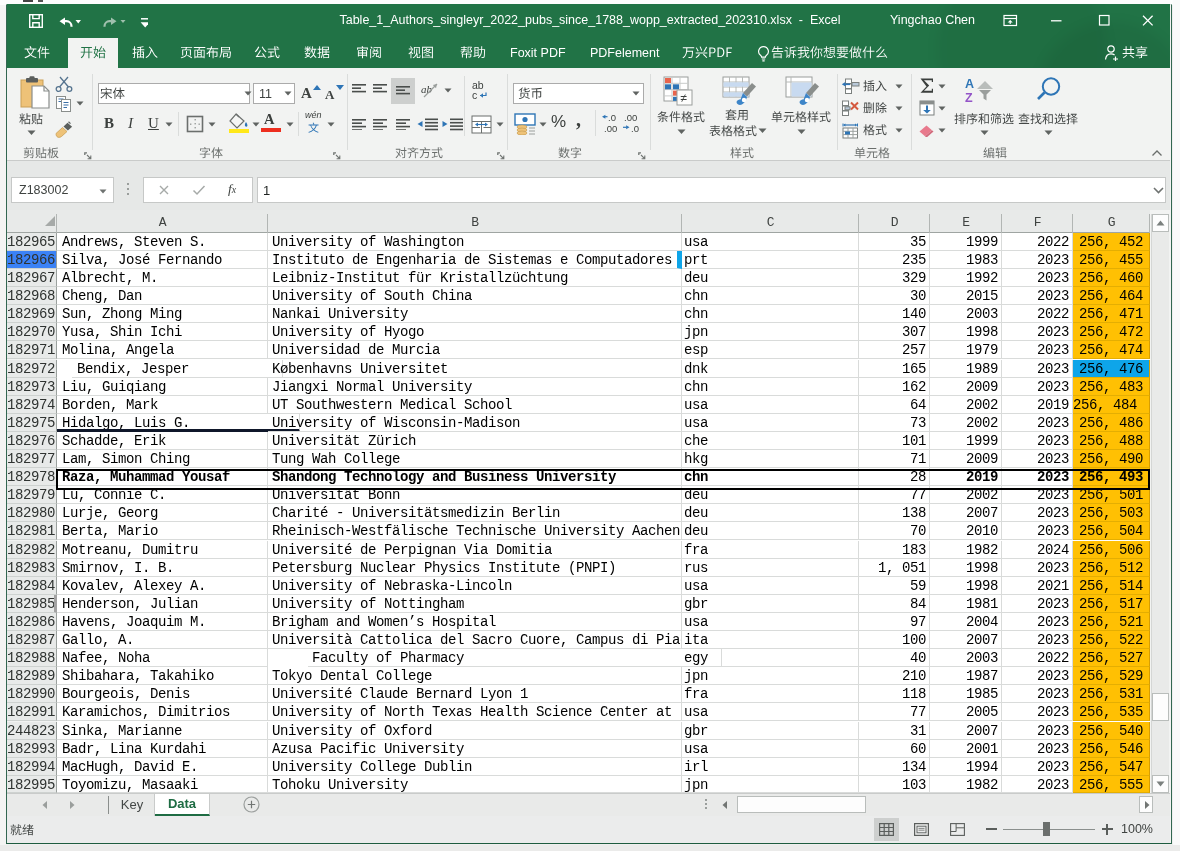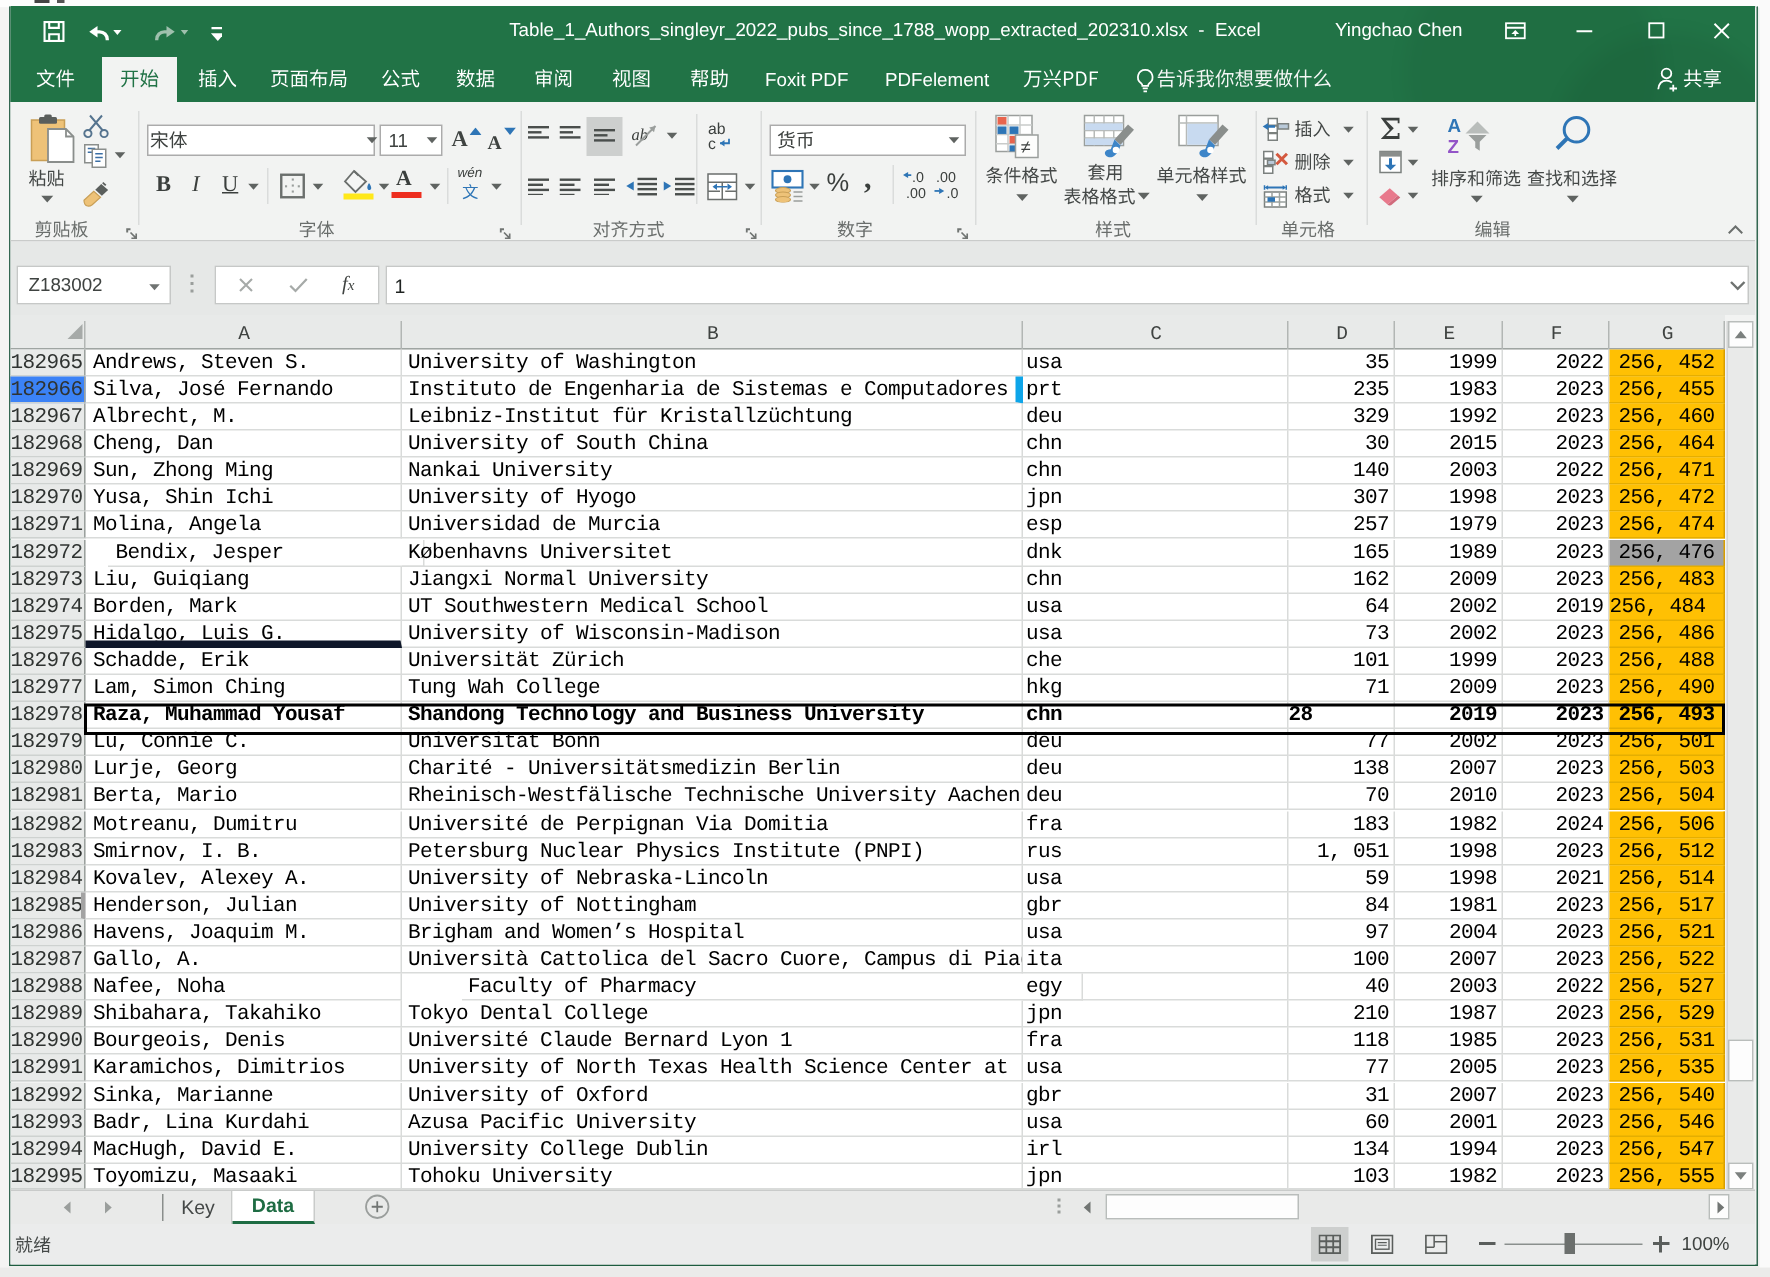--- a/index.html
+++ b/index.html
@@ -497,39 +497,39 @@
 <div class="cell" style="left:930px;top:341.40000000000003px;width:72px;height:18.1px;border-bottom:1px solid #d9dbda;border-right:1px solid #d9dbda;padding-right:3px;text-align:right;">1979</div>
 <div class="cell" style="left:1002px;top:341.40000000000003px;width:71px;height:18.1px;border-bottom:1px solid #d9dbda;border-right:1px solid #d9dbda;padding-right:3px;text-align:right;">2023</div>
 <div class="cell" style="left:1073px;top:341.40000000000003px;width:77px;height:18.1px;background:#ffc003;border-bottom:1px solid #e4ae02;border-right:1px solid #d89e00;padding-right:6px;text-align:right;">256, 474</div>
 <div class="cell" style="left:7px;top:359.5px;width:50px;height:18.1px;background:#e8eae9;border-right:1px solid #9ba19e;border-bottom:1px solid #ced2d0;text-align:right;padding-right:3px;color:#2f3331">182972</div>
 <div class="cell" style="left:57px;top:359.5px;width:211px;height:18.1px;border-bottom:1px solid #d9dbda;border-right:1px solid #d9dbda;padding-left:5px;margin-left:15px;">Bendix, Jesper</div>
 <div class="cell" style="left:268px;top:359.5px;width:414px;height:18.1px;border-bottom:1px solid #d9dbda;border-right:1px solid #d9dbda;padding-left:4px;">Københavns Universitet</div>
 <div class="cell" style="left:682px;top:359.5px;width:177px;height:18.1px;border-bottom:1px solid #d9dbda;border-right:1px solid #d9dbda;padding-left:2px;">dnk</div>
 <div class="cell" style="left:859px;top:359.5px;width:71px;height:18.1px;border-bottom:1px solid #d9dbda;border-right:1px solid #d9dbda;padding-right:3px;text-align:right;">165</div>
 <div class="cell" style="left:930px;top:359.5px;width:72px;height:18.1px;border-bottom:1px solid #d9dbda;border-right:1px solid #d9dbda;padding-right:3px;text-align:right;">1989</div>
 <div class="cell" style="left:1002px;top:359.5px;width:71px;height:18.1px;border-bottom:1px solid #d9dbda;border-right:1px solid #d9dbda;padding-right:3px;text-align:right;">2023</div>
-<div class="cell" style="left:1073px;top:359.5px;width:77px;height:18.1px;background:#a3a3a3;border-bottom:1px solid #e4ae02;border-right:1px solid #d89e00;padding-right:6px;text-align:right;">256, 476</div>
+<div class="cell" style="left:1073px;top:359.5px;width:77px;height:18.1px;background:#0ea5e9;border-bottom:1px solid #e4ae02;border-right:1px solid #d89e00;padding-right:6px;text-align:right;">256, 476</div>
 <div class="cell" style="left:7px;top:377.6px;width:50px;height:18.1px;background:#e8eae9;border-right:1px solid #9ba19e;border-bottom:1px solid #ced2d0;text-align:right;padding-right:3px;color:#2f3331">182973</div>
 <div class="cell" style="left:57px;top:377.6px;width:211px;height:18.1px;border-bottom:1px solid #d9dbda;border-right:1px solid #d9dbda;padding-left:5px;">Liu, Guiqiang</div>
 <div class="cell" style="left:268px;top:377.6px;width:414px;height:18.1px;border-bottom:1px solid #d9dbda;border-right:1px solid #d9dbda;padding-left:4px;">Jiangxi Normal University</div>
 <div class="cell" style="left:682px;top:377.6px;width:177px;height:18.1px;border-bottom:1px solid #d9dbda;border-right:1px solid #d9dbda;padding-left:2px;">chn</div>
 <div class="cell" style="left:859px;top:377.6px;width:71px;height:18.1px;border-bottom:1px solid #d9dbda;border-right:1px solid #d9dbda;padding-right:3px;text-align:right;">162</div>
 <div class="cell" style="left:930px;top:377.6px;width:72px;height:18.1px;border-bottom:1px solid #d9dbda;border-right:1px solid #d9dbda;padding-right:3px;text-align:right;">2009</div>
 <div class="cell" style="left:1002px;top:377.6px;width:71px;height:18.1px;border-bottom:1px solid #d9dbda;border-right:1px solid #d9dbda;padding-right:3px;text-align:right;">2023</div>
 <div class="cell" style="left:1073px;top:377.6px;width:77px;height:18.1px;background:#ffc003;border-bottom:1px solid #e4ae02;border-right:1px solid #d89e00;padding-right:6px;text-align:right;">256, 483</div>
 <div class="cell" style="left:7px;top:395.70000000000005px;width:50px;height:18.1px;background:#e8eae9;border-right:1px solid #9ba19e;border-bottom:1px solid #ced2d0;text-align:right;padding-right:3px;color:#2f3331">182974</div>
 <div class="cell" style="left:57px;top:395.70000000000005px;width:211px;height:18.1px;border-bottom:1px solid #d9dbda;border-right:1px solid #d9dbda;padding-left:5px;">Borden, Mark</div>
 <div class="cell" style="left:268px;top:395.70000000000005px;width:414px;height:18.1px;border-bottom:1px solid #d9dbda;border-right:1px solid #d9dbda;padding-left:4px;">UT Southwestern Medical School</div>
 <div class="cell" style="left:682px;top:395.70000000000005px;width:177px;height:18.1px;border-bottom:1px solid #d9dbda;border-right:1px solid #d9dbda;padding-left:2px;">usa</div>
 <div class="cell" style="left:859px;top:395.70000000000005px;width:71px;height:18.1px;border-bottom:1px solid #d9dbda;border-right:1px solid #d9dbda;padding-right:3px;text-align:right;">64</div>
 <div class="cell" style="left:930px;top:395.70000000000005px;width:72px;height:18.1px;border-bottom:1px solid #d9dbda;border-right:1px solid #d9dbda;padding-right:3px;text-align:right;">2002</div>
 <div class="cell" style="left:1002px;top:395.70000000000005px;width:71px;height:18.1px;border-bottom:1px solid #d9dbda;border-right:1px solid #d9dbda;padding-right:3px;text-align:right;">2019</div>
 <div class="cell" style="left:1073px;top:395.70000000000005px;width:77px;height:18.1px;background:#ffc003;border-bottom:1px solid #e4ae02;border-right:1px solid #d89e00;padding-right:22px;text-align:right;">256, 484</div>
 <div class="cell" style="left:7px;top:413.8px;width:50px;height:18.1px;background:#e8eae9;border-right:1px solid #9ba19e;border-bottom:1px solid #ced2d0;text-align:right;padding-right:13px;color:#2f3331">182975</div>
-<div class="cell" style="left:57px;top:413.8px;width:211px;height:18.1px;border-bottom:5px solid #0f172a;border-right:1px solid #d9dbda;padding-left:5px;">Hidalgo, Luis G.</div>
+<div class="cell" style="left:57px;top:413.8px;width:243px;height:18.1px;border-bottom:3px solid #0f172a;border-right:1px solid #d9dbda;padding-left:5px;">Hidalgo, Luis G.</div>
 <div class="cell" style="left:268px;top:413.8px;width:414px;height:18.1px;border-bottom:1px solid #d9dbda;border-right:1px solid #d9dbda;padding-left:4px;">University of Wisconsin-Madison</div>
 <div class="cell" style="left:682px;top:413.8px;width:177px;height:18.1px;border-bottom:1px solid #d9dbda;border-right:1px solid #d9dbda;padding-left:2px;">usa</div>
 <div class="cell" style="left:859px;top:413.8px;width:71px;height:18.1px;border-bottom:1px solid #d9dbda;border-right:1px solid #d9dbda;padding-right:3px;text-align:right;">73</div>
 <div class="cell" style="left:930px;top:413.8px;width:72px;height:18.1px;border-bottom:1px solid #d9dbda;border-right:1px solid #d9dbda;padding-right:3px;text-align:right;">2002</div>
 <div class="cell" style="left:1002px;top:413.8px;width:71px;height:18.1px;border-bottom:1px solid #d9dbda;border-right:1px solid #d9dbda;padding-right:3px;text-align:right;">2023</div>
 <div class="cell" style="left:1073px;top:413.8px;width:77px;height:18.1px;background:#ffc003;border-bottom:1px solid #e4ae02;border-right:1px solid #d89e00;padding-right:6px;text-align:right;">256, 486</div>
 <div class="cell" style="left:7px;top:431.90000000000003px;width:50px;height:18.1px;background:#e8eae9;border-right:1px solid #9ba19e;border-bottom:1px solid #ced2d0;text-align:right;padding-right:3px;color:#2f3331">182976</div>
 <div class="cell" style="left:57px;top:431.90000000000003px;width:211px;height:18.1px;border-bottom:1px solid #d9dbda;border-right:1px solid #d9dbda;padding-left:5px;">Schadde, Erik</div>
 <div class="cell" style="left:268px;top:431.90000000000003px;width:414px;height:18.1px;border-bottom:1px solid #d9dbda;border-right:1px solid #d9dbda;padding-left:4px;">Universität Zürich</div>
 <div class="cell" style="left:682px;top:431.90000000000003px;width:177px;height:18.1px;border-bottom:1px solid #d9dbda;border-right:1px solid #d9dbda;padding-left:2px;">che</div>
@@ -542,21 +542,21 @@
 <div class="cell" style="left:268px;top:450.0px;width:414px;height:18.1px;border-bottom:1px solid #d9dbda;border-right:1px solid #d9dbda;padding-left:4px;">Tung Wah College</div>
 <div class="cell" style="left:682px;top:450.0px;width:177px;height:18.1px;border-bottom:1px solid #d9dbda;border-right:1px solid #d9dbda;padding-left:2px;">hkg</div>
 <div class="cell" style="left:859px;top:450.0px;width:71px;height:18.1px;border-bottom:1px solid #d9dbda;border-right:1px solid #d9dbda;padding-right:3px;text-align:right;">71</div>
 <div class="cell" style="left:930px;top:450.0px;width:72px;height:18.1px;border-bottom:1px solid #d9dbda;border-right:1px solid #d9dbda;padding-right:3px;text-align:right;">2009</div>
 <div class="cell" style="left:1002px;top:450.0px;width:71px;height:18.1px;border-bottom:1px solid #d9dbda;border-right:1px solid #d9dbda;padding-right:3px;text-align:right;">2023</div>
 <div class="cell" style="left:1073px;top:450.0px;width:77px;height:18.1px;background:#ffc003;border-bottom:1px solid #e4ae02;border-right:1px solid #d89e00;padding-right:6px;text-align:right;">256, 490</div>
 <div class="cell" style="left:7px;top:468.1px;width:50px;height:18.1px;background:#e8eae9;border-right:1px solid #9ba19e;border-bottom:1px solid #ced2d0;text-align:right;padding-right:3px;color:#2f3331">182978</div>
 <div class="cell" style="left:57px;top:468.1px;width:211px;height:18.1px;border-bottom:1px solid #d9dbda;border-right:1px solid #d9dbda;padding-left:5px;font-weight:bold;">Raza, Muhammad Yousaf</div>
 <div class="cell" style="left:268px;top:468.1px;width:414px;height:18.1px;border-bottom:1px solid #d9dbda;border-right:1px solid #d9dbda;padding-left:4px;font-weight:bold;">Shandong Technology and Business University</div>
 <div class="cell" style="left:682px;top:468.1px;width:177px;height:18.1px;border-bottom:1px solid #d9dbda;border-right:1px solid #d9dbda;padding-left:2px;font-weight:bold;">chn</div>
-<div class="cell" style="left:859px;top:468.1px;width:71px;height:18.1px;border-bottom:1px solid #d9dbda;border-right:1px solid #d9dbda;padding-right:3px;font-weight:bold;">28</div>
+<div class="cell" style="left:859px;top:468.1px;width:71px;height:18.1px;border-bottom:1px solid #d9dbda;border-right:1px solid #d9dbda;padding-right:3px;text-align:right;font-weight:normal;">28</div>
 <div class="cell" style="left:930px;top:468.1px;width:72px;height:18.1px;border-bottom:1px solid #d9dbda;border-right:1px solid #d9dbda;padding-right:3px;text-align:right;font-weight:bold;">2019</div>
 <div class="cell" style="left:1002px;top:468.1px;width:71px;height:18.1px;border-bottom:1px solid #d9dbda;border-right:1px solid #d9dbda;padding-right:3px;text-align:right;font-weight:bold;">2023</div>
 <div class="cell" style="left:1073px;top:468.1px;width:77px;height:18.1px;background:#ffc003;border-bottom:1px solid #e4ae02;border-right:1px solid #d89e00;padding-right:6px;text-align:right;font-weight:bold;">256, 493</div>
 <div class="cell" style="left:7px;top:486.20000000000005px;width:50px;height:18.1px;background:#e8eae9;border-right:1px solid #9ba19e;border-bottom:1px solid #ced2d0;text-align:right;padding-right:3px;color:#2f3331">182979</div>
 <div class="cell" style="left:57px;top:486.20000000000005px;width:211px;height:18.1px;border-bottom:1px solid #d9dbda;border-right:1px solid #d9dbda;padding-left:5px;">Lu, Connie C.</div>
 <div class="cell" style="left:268px;top:486.20000000000005px;width:414px;height:18.1px;border-bottom:1px solid #d9dbda;border-right:1px solid #d9dbda;padding-left:4px;">Universität Bonn</div>
 <div class="cell" style="left:682px;top:486.20000000000005px;width:177px;height:18.1px;border-bottom:1px solid #d9dbda;border-right:1px solid #d9dbda;padding-left:2px;">deu</div>
 <div class="cell" style="left:859px;top:486.20000000000005px;width:71px;height:18.1px;border-bottom:1px solid #d9dbda;border-right:1px solid #d9dbda;padding-right:3px;text-align:right;">77</div>
 <div class="cell" style="left:930px;top:486.20000000000005px;width:72px;height:18.1px;border-bottom:1px solid #d9dbda;border-right:1px solid #d9dbda;padding-right:3px;text-align:right;">2002</div>
 <div class="cell" style="left:1002px;top:486.20000000000005px;width:71px;height:18.1px;border-bottom:1px solid #d9dbda;border-right:1px solid #d9dbda;padding-right:3px;text-align:right;">2023</div>
@@ -650,21 +650,21 @@
 <div class="cell" style="left:1002px;top:685.3000000000001px;width:71px;height:18.1px;border-bottom:1px solid #d9dbda;border-right:1px solid #d9dbda;padding-right:3px;text-align:right;">2023</div>
 <div class="cell" style="left:1073px;top:685.3000000000001px;width:77px;height:18.1px;background:#ffc003;border-bottom:1px solid #e4ae02;border-right:1px solid #d89e00;padding-right:6px;text-align:right;">256, 531</div>
 <div class="cell" style="left:7px;top:703.4000000000001px;width:50px;height:18.1px;background:#e8eae9;border-right:1px solid #9ba19e;border-bottom:1px solid #ced2d0;text-align:right;padding-right:3px;color:#2f3331">182991</div>
 <div class="cell" style="left:57px;top:703.4000000000001px;width:211px;height:18.1px;border-bottom:1px solid #d9dbda;border-right:1px solid #d9dbda;padding-left:5px;">Karamichos, Dimitrios</div>
 <div class="cell" style="left:268px;top:703.4000000000001px;width:414px;height:18.1px;border-bottom:1px solid #d9dbda;border-right:1px solid #d9dbda;padding-left:4px;">University of North Texas Health Science Center at </div>
 <div class="cell" style="left:682px;top:703.4000000000001px;width:177px;height:18.1px;border-bottom:1px solid #d9dbda;border-right:1px solid #d9dbda;padding-left:2px;">usa</div>
 <div class="cell" style="left:859px;top:703.4000000000001px;width:71px;height:18.1px;border-bottom:1px solid #d9dbda;border-right:1px solid #d9dbda;padding-right:3px;text-align:right;">77</div>
 <div class="cell" style="left:930px;top:703.4000000000001px;width:72px;height:18.1px;border-bottom:1px solid #d9dbda;border-right:1px solid #d9dbda;padding-right:3px;text-align:right;">2005</div>
 <div class="cell" style="left:1002px;top:703.4000000000001px;width:71px;height:18.1px;border-bottom:1px solid #d9dbda;border-right:1px solid #d9dbda;padding-right:3px;text-align:right;">2023</div>
 <div class="cell" style="left:1073px;top:703.4000000000001px;width:77px;height:18.1px;background:#ffc003;border-bottom:1px solid #e4ae02;border-right:1px solid #d89e00;padding-right:6px;text-align:right;">256, 535</div>
-<div class="cell" style="left:7px;top:721.5px;width:50px;height:18.1px;background:#e8eae9;border-right:1px solid #9ba19e;border-bottom:1px solid #ced2d0;text-align:right;padding-right:3px;color:#2f3331">182992</div>
+<div class="cell" style="left:7px;top:721.5px;width:50px;height:18.1px;background:#e8eae9;border-right:1px solid #9ba19e;border-bottom:1px solid #ced2d0;text-align:right;padding-right:3px;color:#2f3331">244823</div>
 <div class="cell" style="left:57px;top:721.5px;width:211px;height:18.1px;border-bottom:1px solid #d9dbda;border-right:1px solid #d9dbda;padding-left:5px;">Sinka, Marianne</div>
 <div class="cell" style="left:268px;top:721.5px;width:414px;height:18.1px;border-bottom:1px solid #d9dbda;border-right:1px solid #d9dbda;padding-left:4px;">University of Oxford</div>
 <div class="cell" style="left:682px;top:721.5px;width:177px;height:18.1px;border-bottom:1px solid #d9dbda;border-right:1px solid #d9dbda;padding-left:2px;">gbr</div>
 <div class="cell" style="left:859px;top:721.5px;width:71px;height:18.1px;border-bottom:1px solid #d9dbda;border-right:1px solid #d9dbda;padding-right:3px;text-align:right;">31</div>
 <div class="cell" style="left:930px;top:721.5px;width:72px;height:18.1px;border-bottom:1px solid #d9dbda;border-right:1px solid #d9dbda;padding-right:3px;text-align:right;">2007</div>
 <div class="cell" style="left:1002px;top:721.5px;width:71px;height:18.1px;border-bottom:1px solid #d9dbda;border-right:1px solid #d9dbda;padding-right:3px;text-align:right;">2023</div>
 <div class="cell" style="left:1073px;top:721.5px;width:77px;height:18.1px;background:#ffc003;border-bottom:1px solid #e4ae02;border-right:1px solid #d89e00;padding-right:6px;text-align:right;">256, 540</div>
 <div class="cell" style="left:7px;top:739.6000000000001px;width:50px;height:18.1px;background:#e8eae9;border-right:1px solid #9ba19e;border-bottom:1px solid #ced2d0;text-align:right;padding-right:3px;color:#2f3331">182993</div>
 <div class="cell" style="left:57px;top:739.6000000000001px;width:211px;height:18.1px;border-bottom:1px solid #d9dbda;border-right:1px solid #d9dbda;padding-left:5px;">Badr, Lina Kurdahi</div>
 <div class="cell" style="left:268px;top:739.6000000000001px;width:414px;height:18.1px;border-bottom:1px solid #d9dbda;border-right:1px solid #d9dbda;padding-left:4px;">Azusa Pacific University</div>

